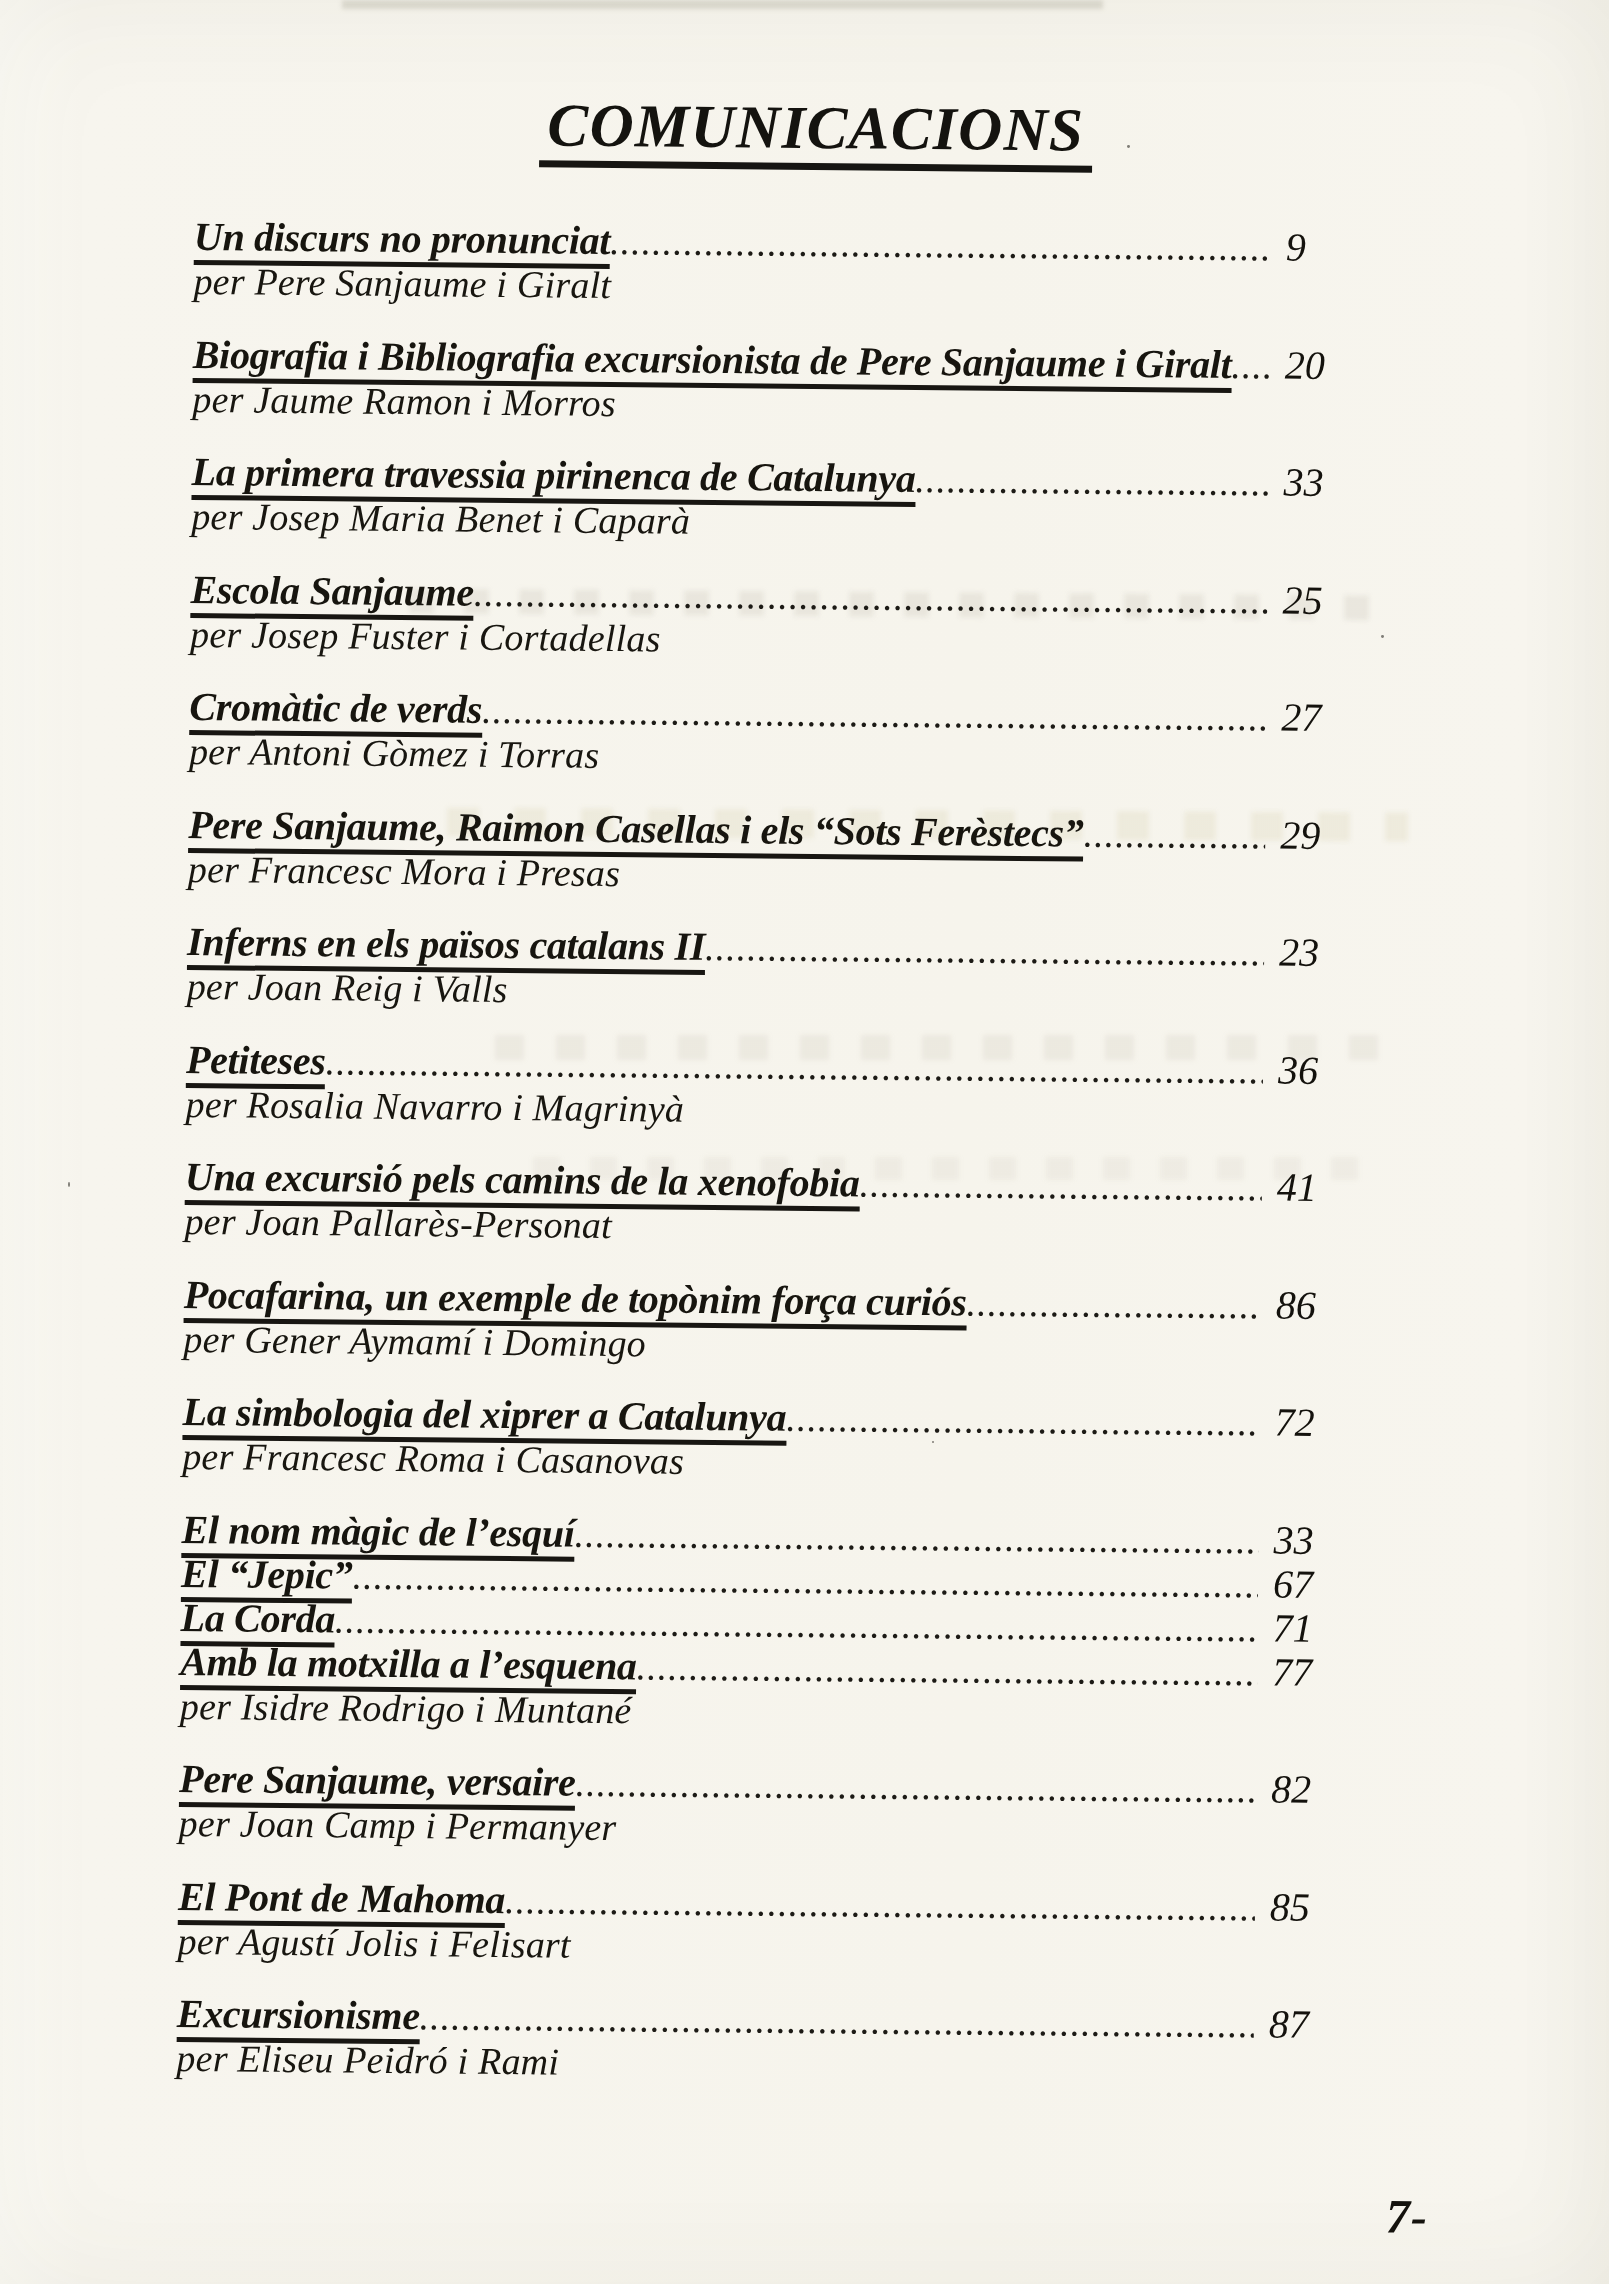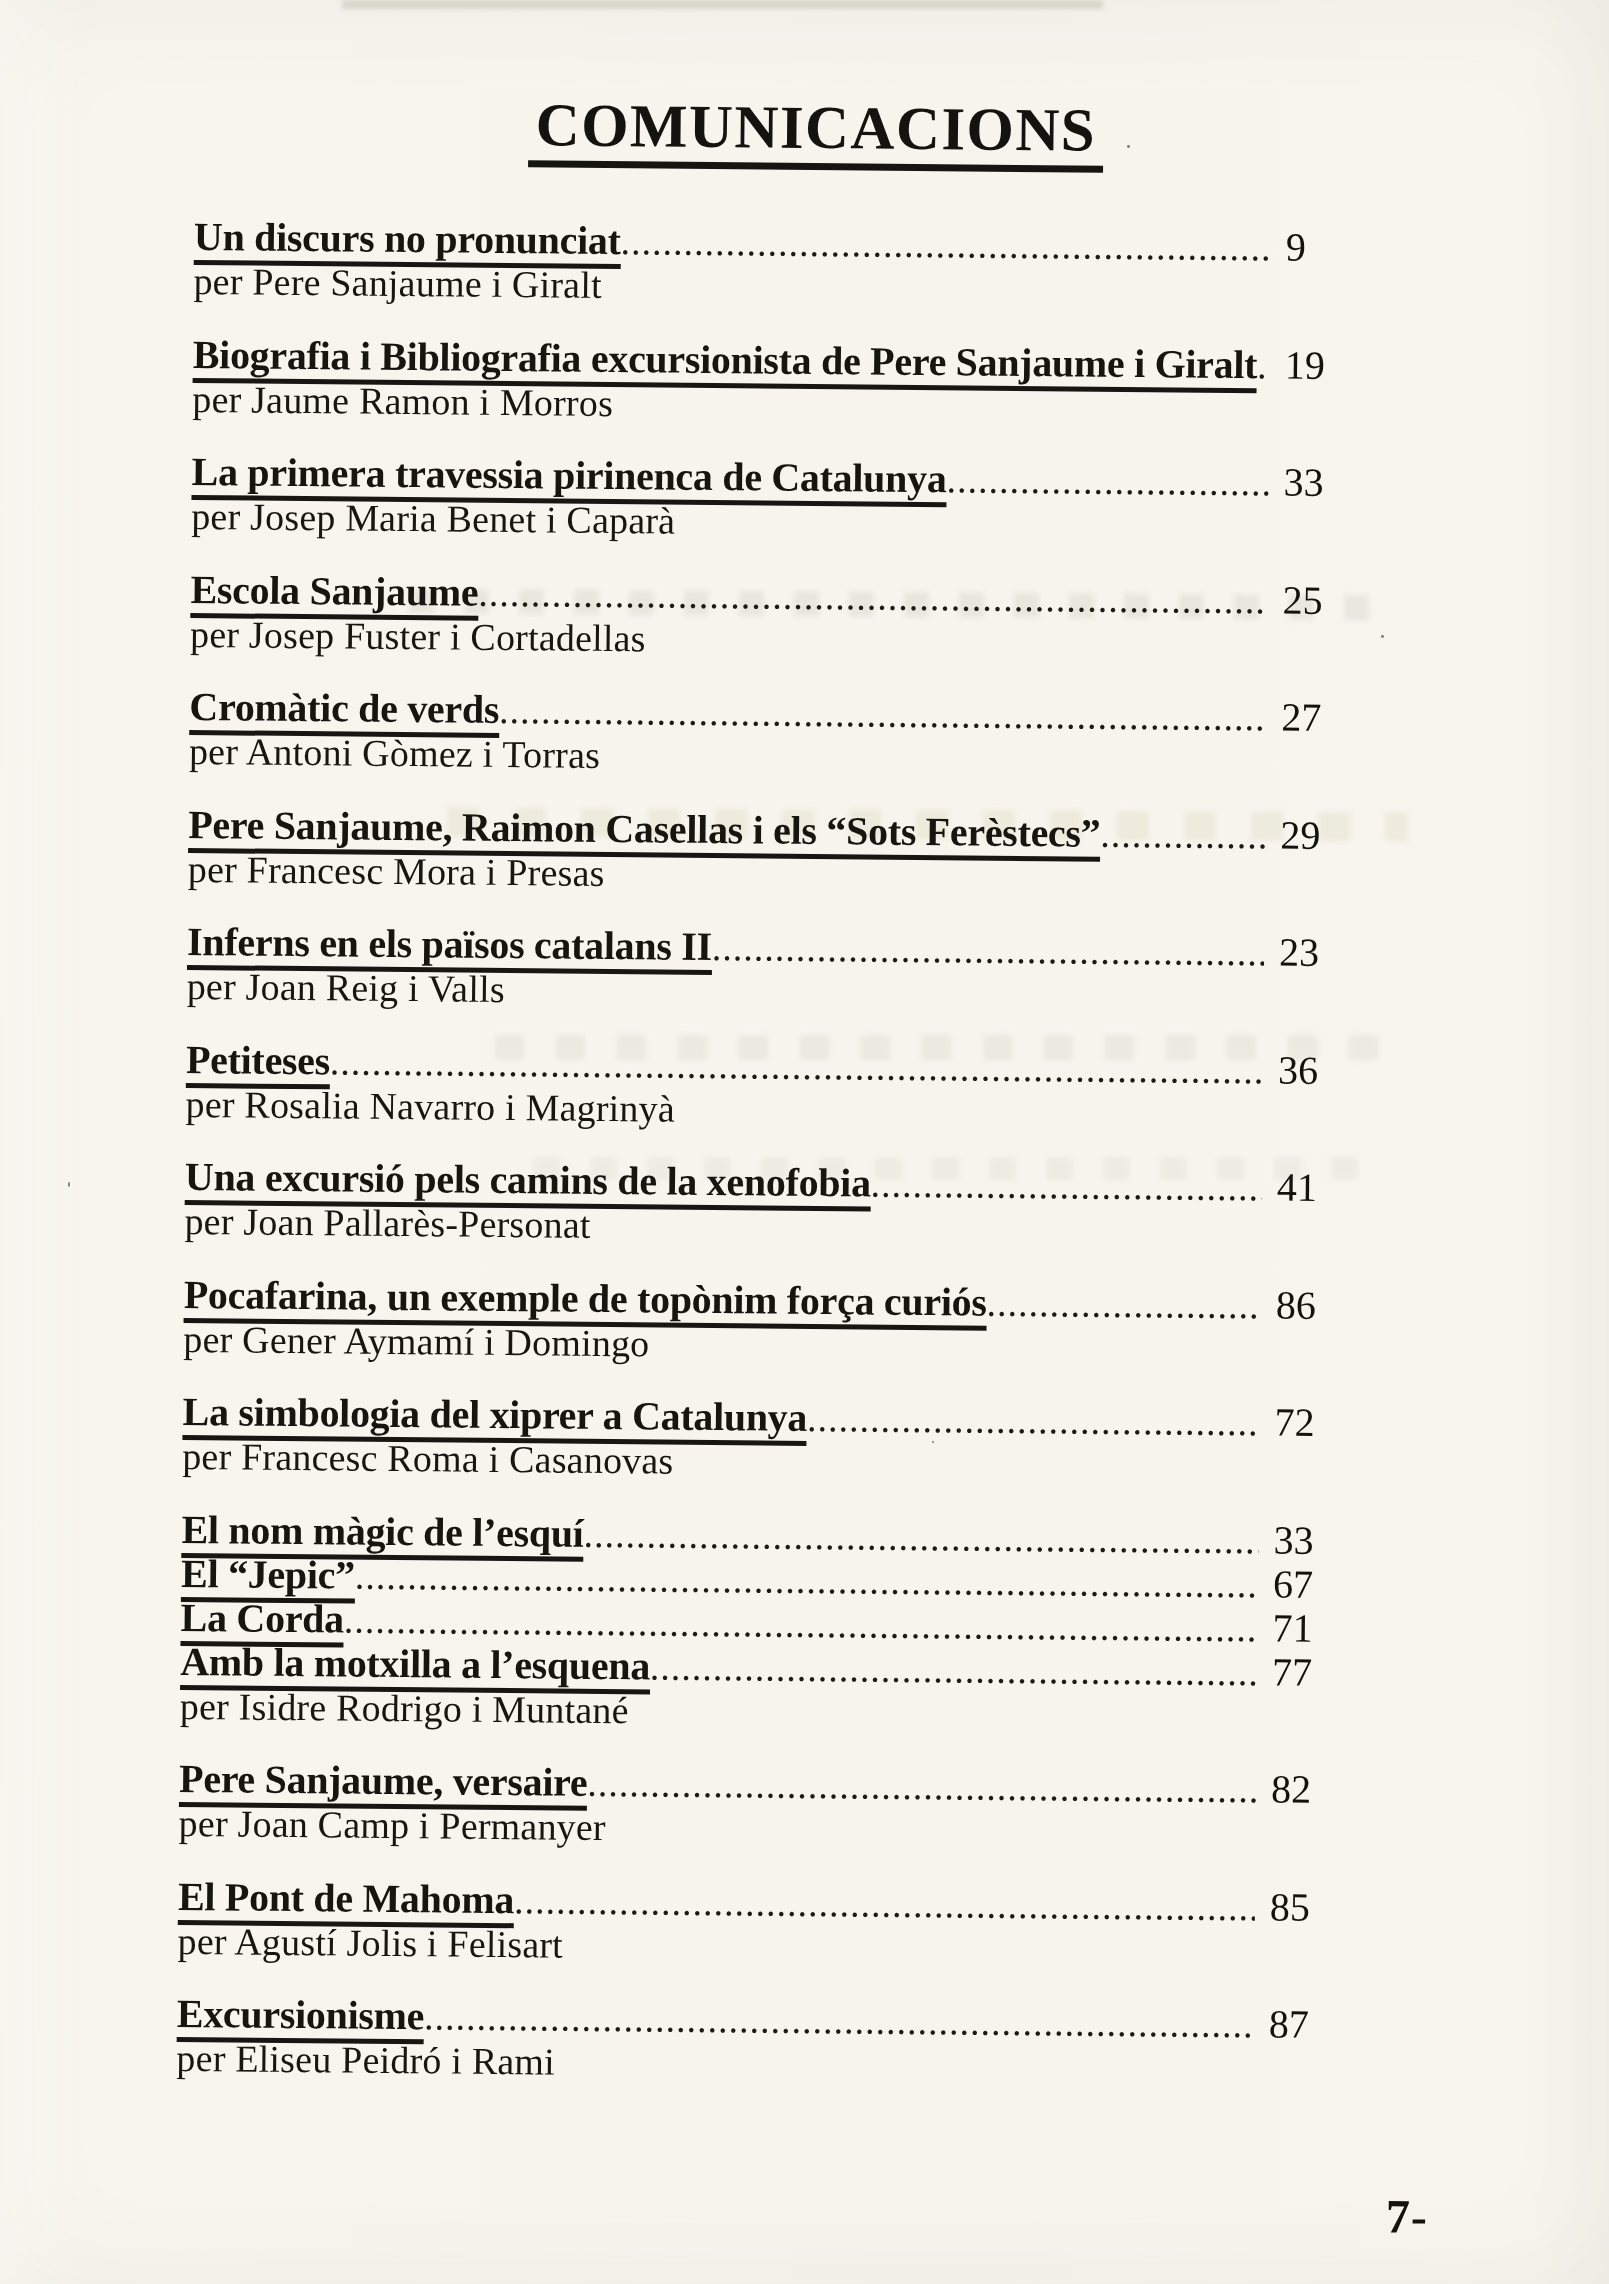--- a/index.html
+++ b/index.html
@@ -6,20 +6,21 @@
   body{
     width:1609px;height:2285px;position:relative;overflow:hidden;
     background:#efede6;
     font-family:"Liberation Serif","DejaVu Serif",serif;
     color:#151413;
   }
   .paper{
     position:absolute;inset:0;
     background:linear-gradient(90deg,#fbfaf4 0%,#f7f5ee 5%,#f6f4ec 60%,#f7f5ee 95%,#f4f2ea 100%);
     box-shadow:inset 0 0 114px rgba(90,85,70,0.06);
+    font-style:italic;
   }
   
   .sheet{
     position:absolute;inset:0;
     transform:rotate(0.55deg);
     transform-origin:818px 133px;
   }
   .heading{
     position:absolute;top:93px;left:0;right:0;
     text-align:center;transform:translateX(11.4px);
@@ -106,21 +107,21 @@
           <span class="leader">................................................................................................................................................................................................................................................</span>
           <span class="pg">9</span>
         </div>
         <div class="author">per Pere Sanjaume i Giralt</div>
       </div>
 
       <div class="entry">
         <div class="line">
           <span class="t">Biografia i Bibliografia excursionista de Pere Sanjaume i Giralt</span>
           <span class="leader">................................................................................................................................................................................................................................................</span>
-          <span class="pg">19</span>
+          <span class="pg">20</span>
         </div>
         <div class="author">per Jaume Ramon i Morros</div>
       </div>
 
       <div class="entry">
         <div class="line">
           <span class="t">La primera travessia pirinenca de Catalunya</span>
           <span class="leader">................................................................................................................................................................................................................................................</span>
           <span class="pg">33</span>
         </div>

